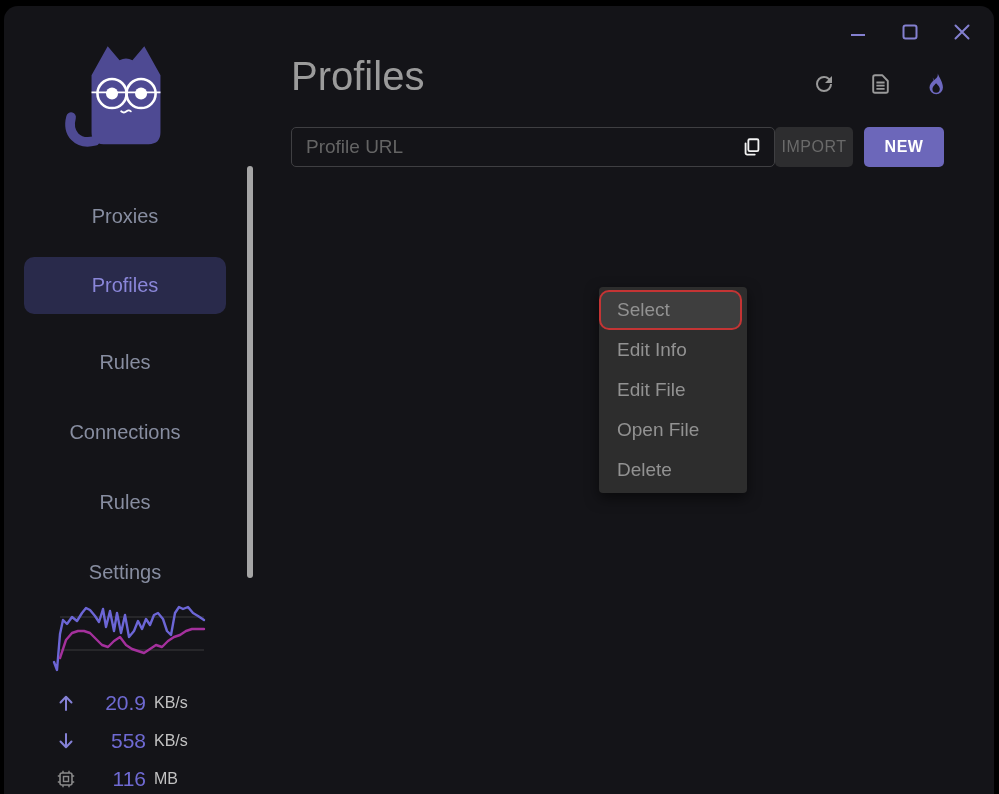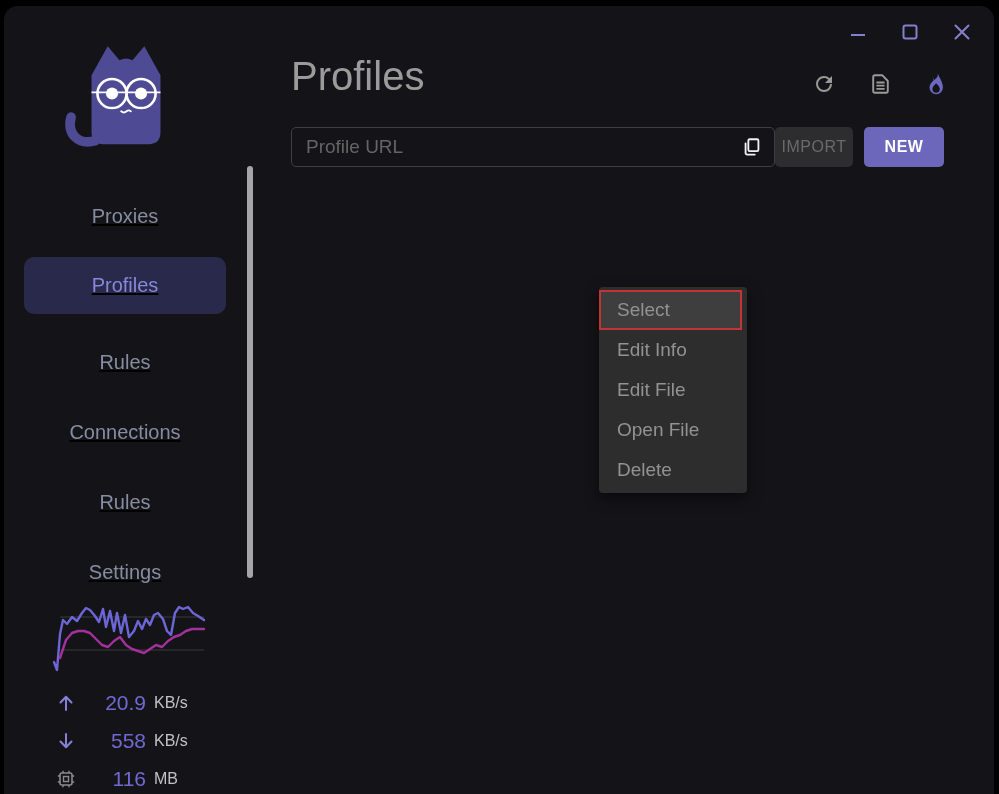--- a/index.html
+++ b/index.html
@@ -5,21 +5,21 @@
   * { margin:0; padding:0; box-sizing:border-box; }
   html,body { background:#000; }
   body { font-family:"Liberation Sans", sans-serif; }
   .stage { position:relative; width:999px; height:794px; background:#000; overflow:hidden; }
   .window { position:absolute; left:4px; top:6px; right:5px; bottom:0;
             background:#141418; border-radius:14px 14px 0 0; }
 
   
   .sidebar { position:absolute; left:0; top:0; width:260px; height:100%; }
   .logo { position:absolute; left:52px; top:24px; width:140px; height:140px; }
-  .nav { position:absolute; left:0; top:175px; width:242px;text-decoration:underline; }
+  .nav { position:absolute; left:0; top:175px; width:242px; }
   .nav-item { height:70px; display:flex; align-items:center; justify-content:center;
               color:#878da0; font-size:20px; cursor:pointer; }
   .nav-item.active { background:#292a4b; border-radius:10px; color:#8a86d9;
                      margin:0 20px; height:57px; }
   .nav-item.active-wrap { height:70px; display:flex; align-items:center; }
   .scrollbar { position:absolute; left:243px; top:160px; width:6px; height:412px;
                background:#a6a6a6; border-radius:3px; }
   .traffic-chart { position:absolute; left:48px; top:594px; width:158px; height:76px; }
   .stats { position:absolute; left:48px; top:678px; width:160px; }
   .stat-row { display:flex; align-items:center; height:38px; }
@@ -52,21 +52,21 @@
                   background:#3d3a63; border-radius:9px; cursor:pointer; }
   .card-name { position:absolute; left:19px; top:14px; font-size:26px; color:#8d89e2; }
   .card-desc { position:absolute; left:19px; top:53px; font-size:20px; color:#8f8db0; }
   .card-date { position:absolute; right:14px; top:88px; font-size:18px; color:#8f8db0; }
   .card-progress { position:absolute; left:19px; right:17px; bottom:7px; height:5px;
                    background:#a2a1bc; border-radius:3px; }
 
   .context-menu { position:absolute; left:335px; top:281px; width:148px; background:#2d2d2d;
                   border-radius:4px; padding:3px 0; box-shadow:0 5px 14px rgba(0,0,0,.55); }
   .menu-item { height:40px; display:flex; align-items:center; padding-left:18px;
-               color:#929292; font-size:19px; cursor:pointer; }
+               color:#929292; font-size:19px; cursor:pointer;border-radius:10px; }
   .menu-item.highlighted { background:#3e3e3e; border:2px solid #c43434; padding-left:16px;
                            margin-right:5px; }
 
   
   .win-controls { position:absolute; top:12px; right:18px; display:flex; gap:24px; }
   .win-btn { width:28px; height:28px; display:flex; align-items:center; justify-content:center; cursor:pointer; }
 </style>
 </head>
 <body>
 

